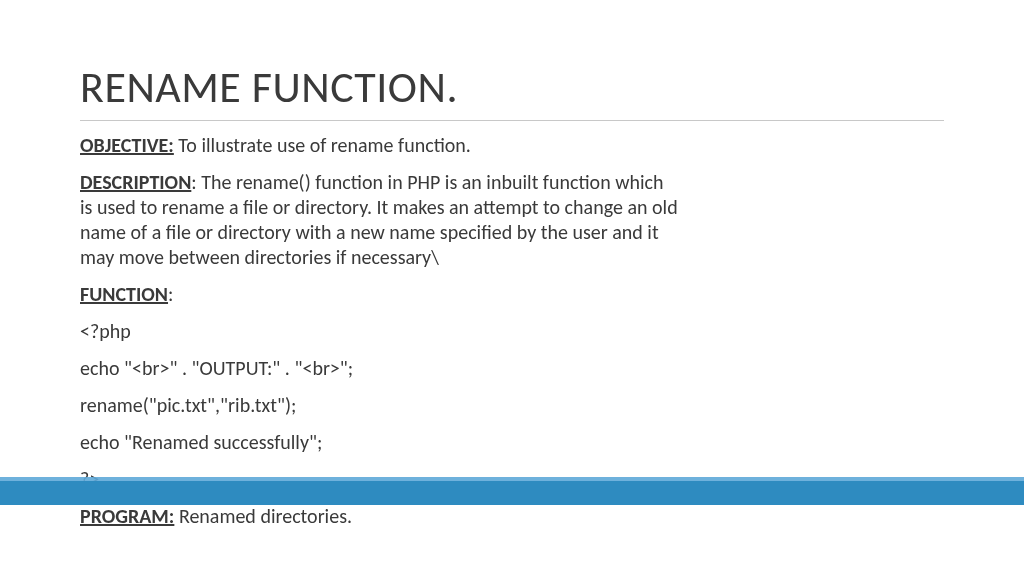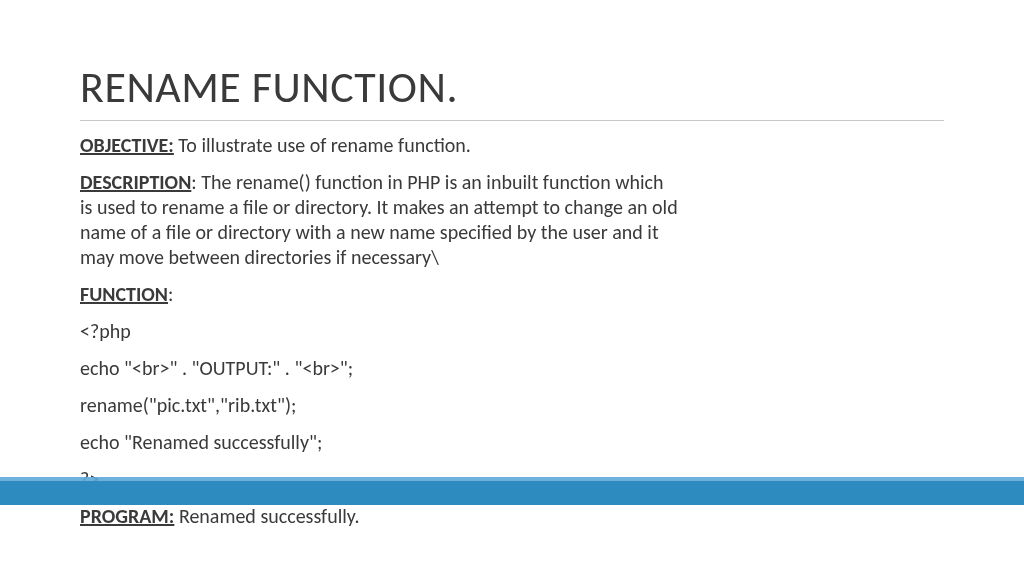--- a/index.html
+++ b/index.html
@@ -34,21 +34,21 @@
       <span class="label">FUNCTION</span><span>:</span>
     </p>
 
     <p> &lt;?php</p>
     <p>echo "&lt;br&gt;" . "OUTPUT:" . "&lt;br&gt;";</p>
     <p>rename("pic.txt","rib.txt");</p>
     <p>echo "Renamed successfully";</p>
     <p>?&gt;</p>
 
     <p>
-      <span class="label">PROGRAM:</span><span> Renamed successfully.</span>
+      <span class="label">PROGRAM:</span><span> Renamed directories.</span>
     </p>
 
   </div>
 
   <div class="bottom-bar">
     <div class="bar-top"></div>
     <div class="bar-main"></div>
   </div>
 </div>
 

